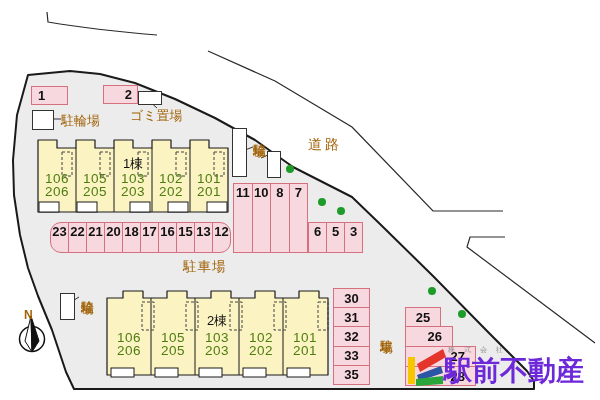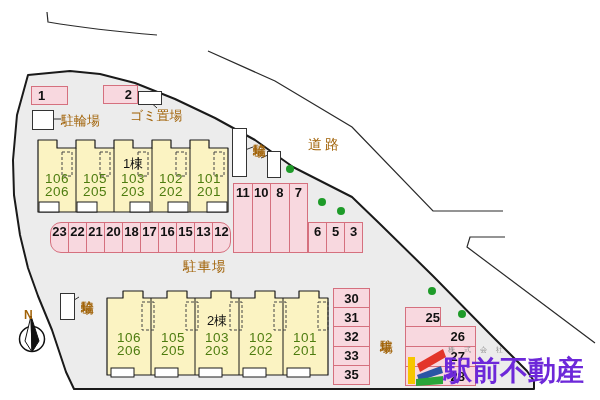--- a/index.html
+++ b/index.html
@@ -213,24 +213,24 @@
   <div class="spot-col" style="left:333px;top:288px;width:37px;height:97px;">
     <div class="cell">30</div>
     <div class="cell">31</div>
     <div class="cell">32</div>
     <div class="cell">33</div>
     <div class="cell">35</div>
   </div>
 
   <div class="lbl vert" style="left:377px;top:329px;height:48px;font-size:13px;">駐車場</div>
 
-  <div class="spot-single" style="left:405px;top:307px;width:36px;height:20px;justify-content:flex-end;">
+  <div class="spot-single" style="left:405px;top:307px;width:36px;height:20px;justify-content:center;">
     <span>25</span>
   </div>
-  <div class="spot-single" style="left:405px;top:326px;width:71px;height:21px;justify-content:flex-end;padding-right:10px;">
+  <div class="spot-single" style="left:405px;top:326px;width:48px;height:21px;justify-content:flex-end;padding-right:10px;">
     <span>26</span>
   </div>
   <div class="spot-single" style="left:405px;top:346px;width:71px;height:21px;justify-content:flex-end;padding-right:10px;">
     <span>27</span>
   </div>
   <div class="spot-single" style="left:405px;top:366px;width:71px;height:20px;justify-content:flex-end;padding-right:10px;">
     <span>28</span>
   </div>
 
   <svg id="logoSvg" width="600" height="400" viewBox="0 0 600 400">

